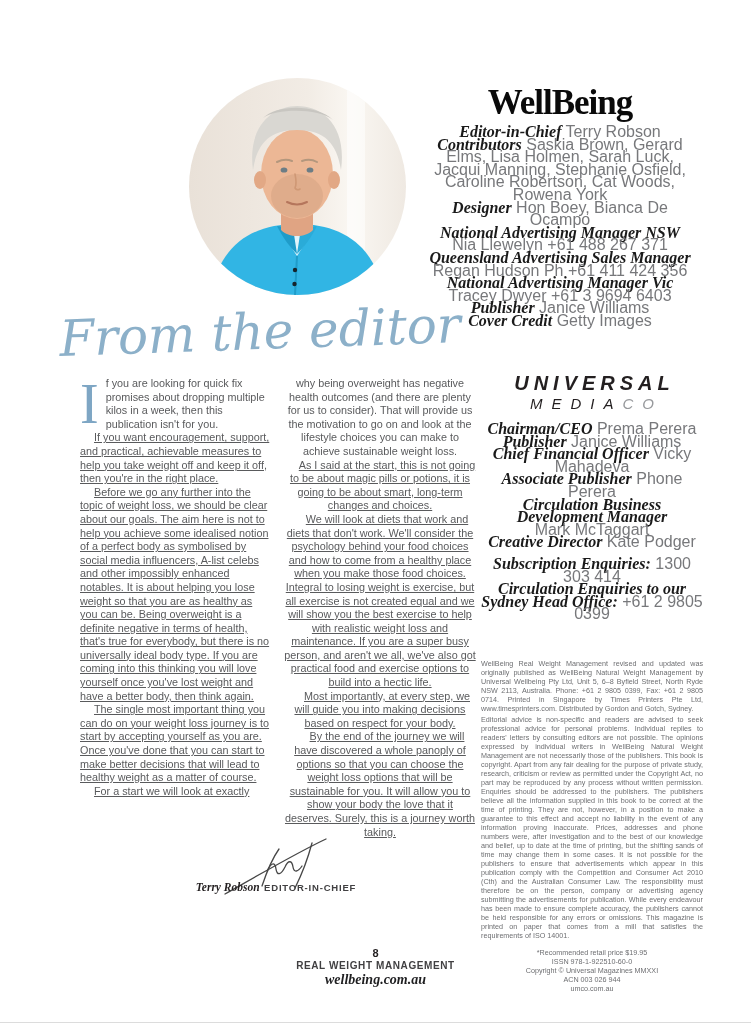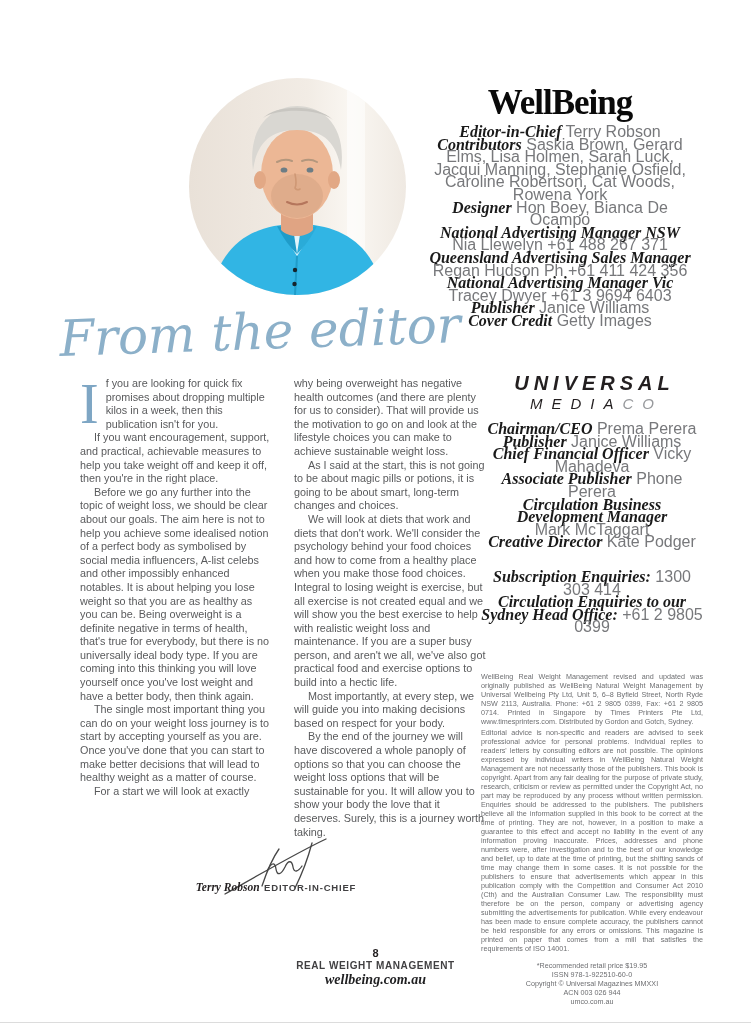--- a/index.html
+++ b/index.html
@@ -20,33 +20,33 @@
   .script-title{
     position:absolute;left:70px;top:284px;width:380px;height:96px;
     display:flex;align-items:center;justify-content:center;
     font-family:"DejaVu Serif",serif;font-style:italic;font-size:50px;
     color:#8cb0c9;transform:rotate(-2deg);white-space:nowrap;
   }
   
   .col{position:absolute;top:377px;font-size:10.8px;line-height:13.6px;color:#595a5c;}
   .col p{margin:0;}
   .col1{left:80px;width:192px;}
-  .col2{left:294px;width:192px;}
-  .para.indent{text-indent:14px;}
+  .col2{left:284px;width:192px;text-align:center;}
+  .para.indent{text-indent:14px;text-decoration:underline;}
   .dropcap{
     float:left;font-family:"Liberation Serif",serif;font-size:56px;line-height:50px;
     color:#7ea6c4;margin:2px 7px 0 0;
   }
   
   .col3{position:absolute;left:481px;top:371px;width:222px;text-align:center;}
   .um-logo{margin-bottom:10px;font-style:italic;}
   .um1{font-size:20px;font-weight:bold;letter-spacing:5px;text-indent:5px;color:#231f20;line-height:24px;}
   .um2{font-size:15px;letter-spacing:9px;text-indent:9px;color:#231f20;line-height:18px;}
   .um2 .co{color:#97999c;}
-  .contact{margin-top:22px;}
+  .contact{margin-top:9px;}
   .legal{margin-top:38px;text-align:justify;}
   .legal p{margin:0 0 2px 0;font-size:7.2px;line-height:9px;color:#6d6e71;}
   .legal-center{margin-top:8px;}
   .legal-line{font-size:7.2px;line-height:9px;color:#6d6e71;text-align:center;}
   
   .signature{position:absolute;left:222px;top:836px;width:115px;height:62px;}
   .signoff{position:absolute;left:80px;top:877px;width:392px;text-align:center;}
   .signoff .name{font-family:"Liberation Serif",serif;font-style:italic;font-weight:bold;font-size:11.5px;color:#231f20;}
   .signoff .role{font-size:9.5px;font-weight:bold;letter-spacing:.8px;color:#414042;}
   

